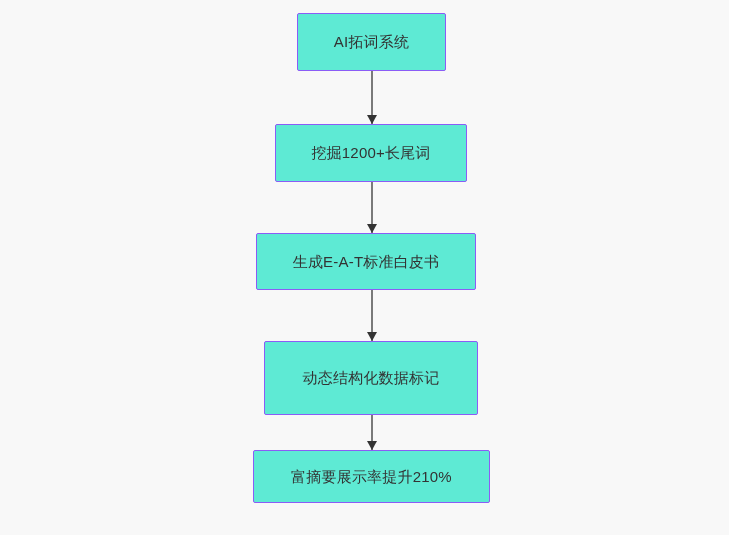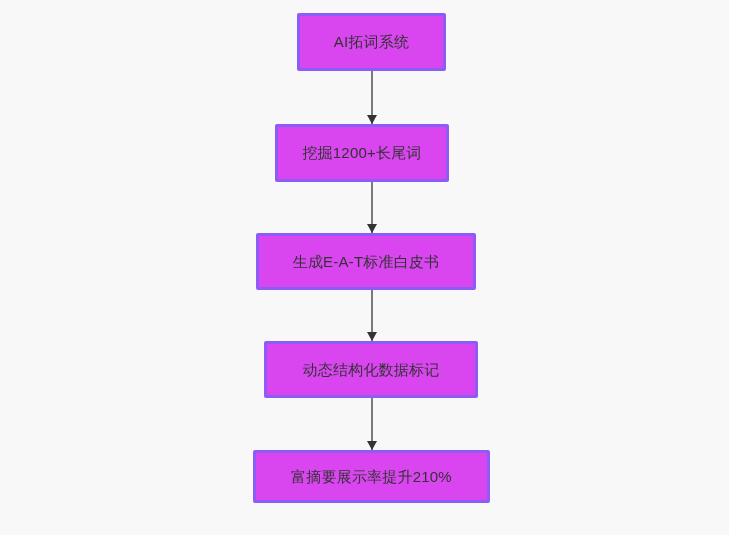--- a/index.html
+++ b/index.html
@@ -14,22 +14,22 @@
     overflow: hidden;
   }
   #flow-canvas {
     position: relative;
     width: 729px;
     height: 535px;
   }
   .node {
     position: absolute;
     box-sizing: border-box;
-    background: #d946ef;
-    border: 3px solid #8b5cf6;
+    background: #5eead4;
+    border: 1px solid #8b5cf6;
     border-radius: 2px;
     display: flex;
     align-items: center;
     justify-content: center;
     color: #333333;
     font-size: 15px;
     line-height: 1.2;
     letter-spacing: 0.2px;
     white-space: nowrap;
   }
@@ -80,29 +80,29 @@
 
   <div class="edge" style="left:371px; top:398px; height:52px;">
     <div class="edge-line" style="height:52px;"></div>
     <div class="edge-head" style="top:43px;"></div>
   </div>
 
   <div class="node" style="left:297px; top:13px; width:149px; height:58px;">
     <span class="node-label">AI拓词系统</span>
   </div>
 
-  <div class="node" style="left:275px; top:124px; width:174px; height:58px;">
+  <div class="node" style="left:275px; top:124px; width:192px; height:58px;">
     <span class="node-label">挖掘1200+长尾词</span>
   </div>
 
   <div class="node" style="left:256px; top:233px; width:220px; height:57px;">
     <span class="node-label">生成E-A-T标准白皮书</span>
   </div>
 
-  <div class="node" style="left:264px; top:341px; width:214px; height:57px;">
+  <div class="node" style="left:264px; top:341px; width:214px; height:74px;">
     <span class="node-label">动态结构化数据标记</span>
   </div>
 
   <div class="node" style="left:253px; top:450px; width:237px; height:53px;">
     <span class="node-label">富摘要展示率提升210%</span>
   </div>
 
 </div>
 
 </body></html>

